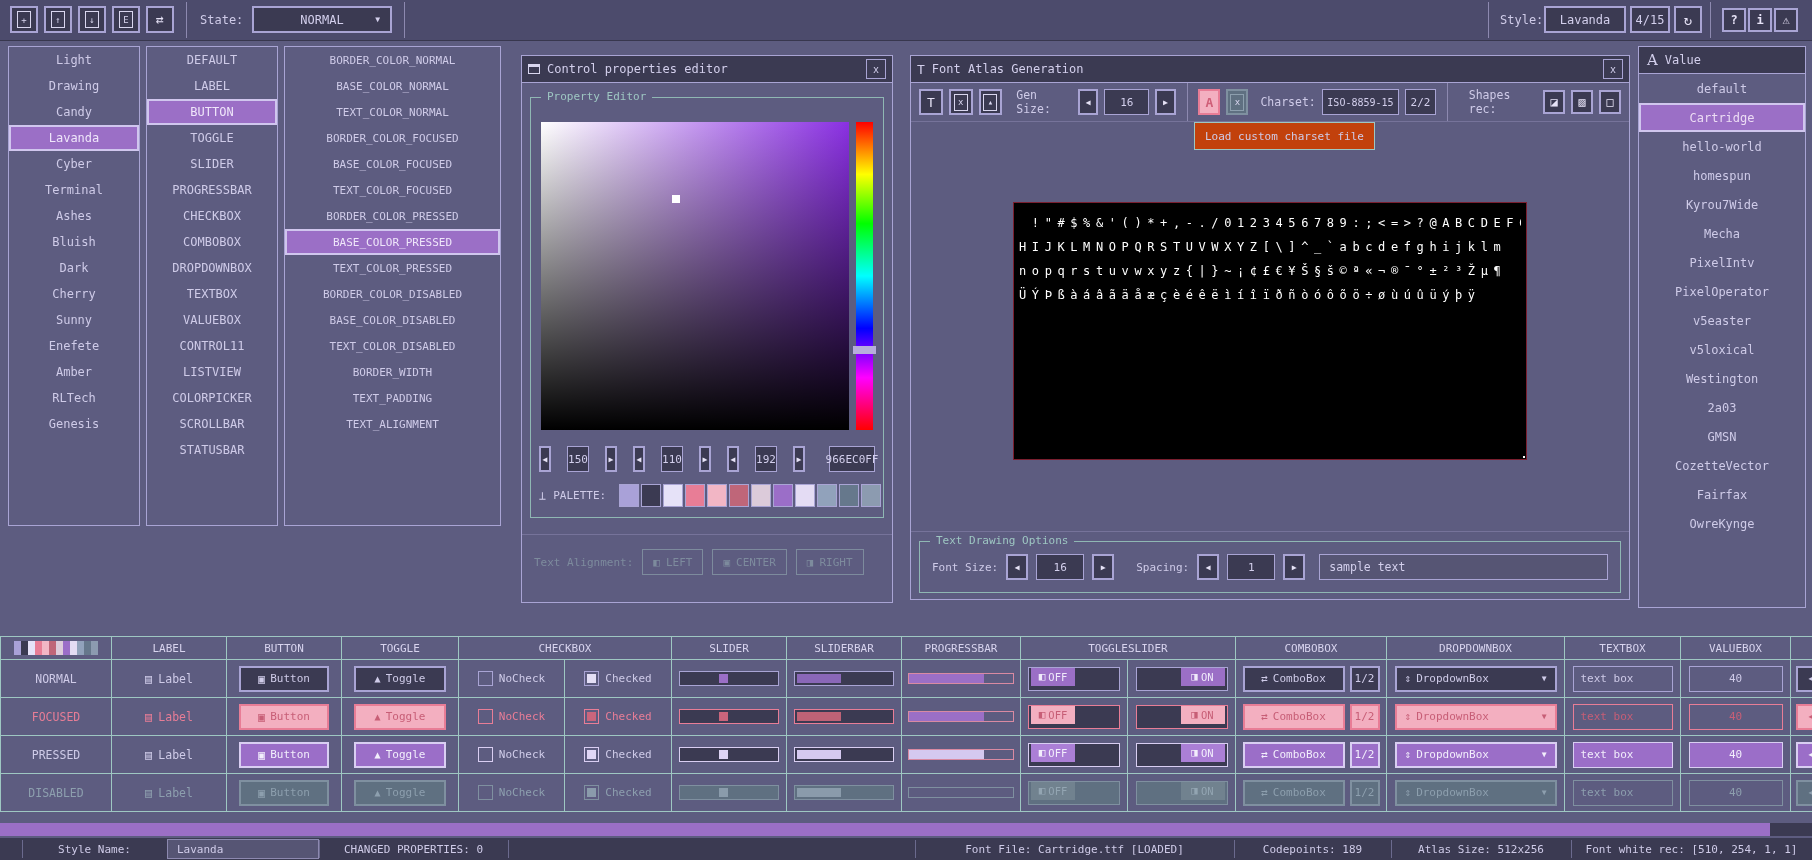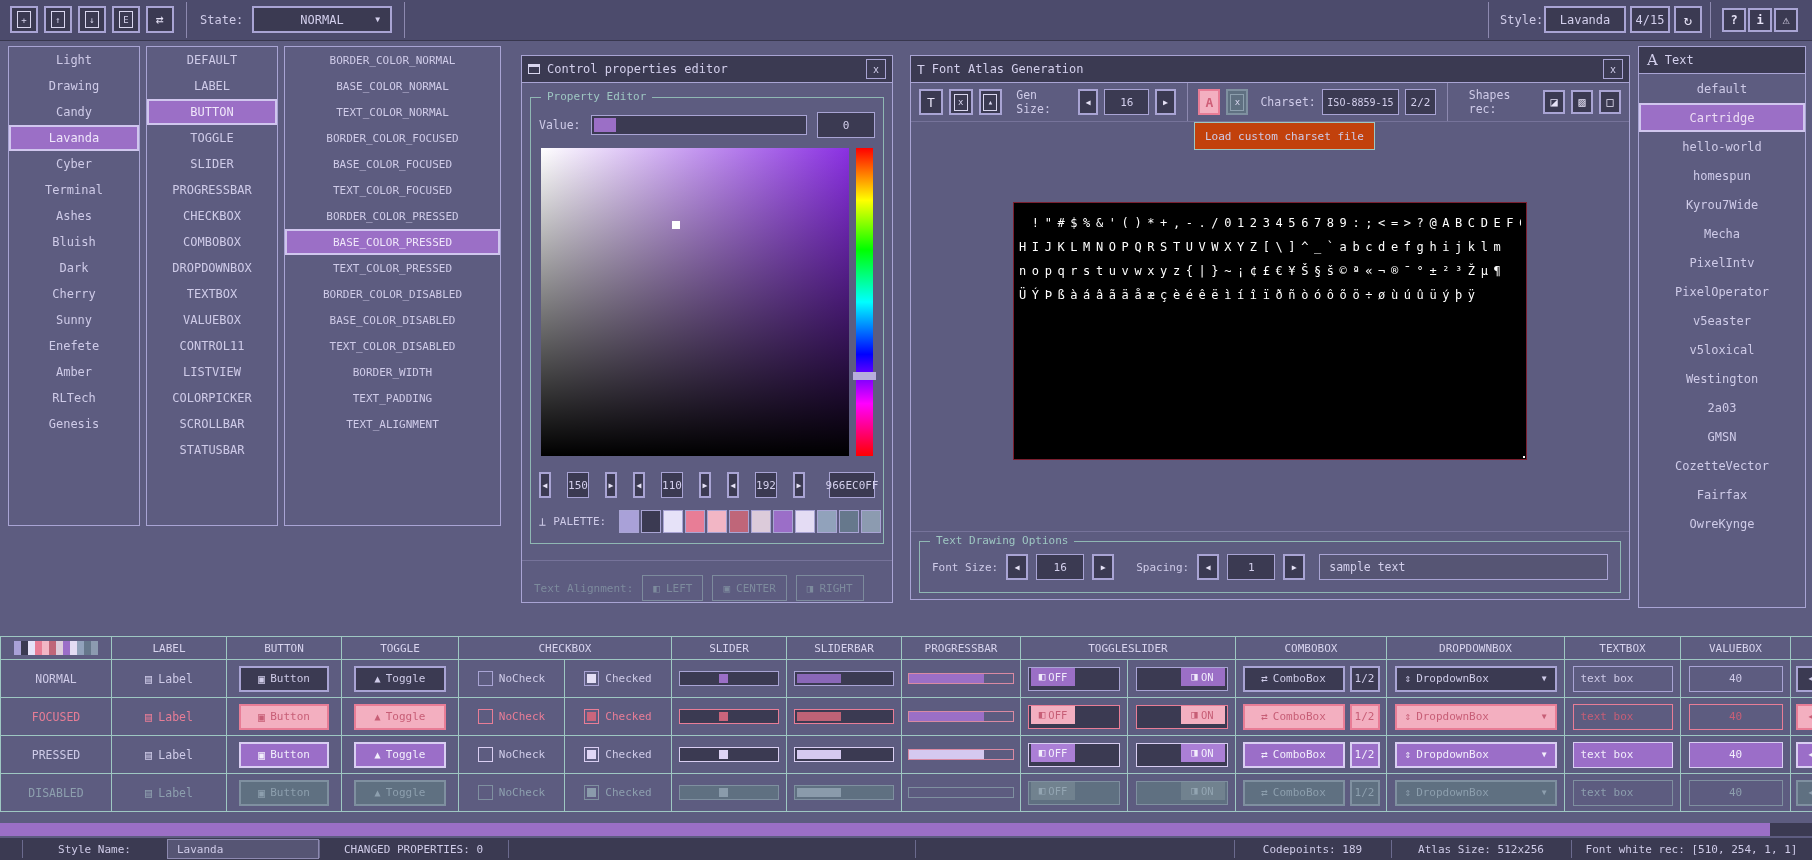--- a/index.html
+++ b/index.html
@@ -275,27 +275,20 @@
   <div class="win" style="left:521px;top:55px;width:372px;height:548px">
     <div class="tbar">
       <span class="winico"></span>
       <span>Control properties editor</span>
       <span class="close">
           <span class="ico g-x"></span>
         </span>
     </div>
     <div class="group pe-group">
       <span class="gtitle">Property Editor</span>
-      <div class="pe-vrow">
-        <span style="font-size:11.5px">Value:</span>
-        <div class="vslider">
-            <span class="vfill"></span>
-          </div>
-        <div class="sbox" style="width:58px">0</div>
-      </div>
       <div class="cp-area">
         <div class="cp-sat">
           <span class="cp-mark"></span>
         </div>
         <div class="cp-hue">
           <span class="cp-hmark"></span>
         </div>
       </div>
       <div class="rgb-row">
         <div class="abtn">
@@ -434,21 +427,21 @@
             <span class="ico g-r"></span>
           </div>
         <div class="sampletext">sample text</div>
       </div>
     </div>
   </div>
 
   <div class="panel" style="left:1638px;top:46px;width:168px;height:562px">
     <div class="fonts-head">
       <span class="ico g-serifA"></span>
-      <span>Text</span>
+      <span>Value</span>
     </div>
     <div id="fontlist">
         <div class="li">default</div>
         <div class="li sel">Cartridge</div>
         <div class="li">hello-world</div>
         <div class="li">homespun</div>
         <div class="li">Kyrou7Wide</div>
         <div class="li">Mecha</div>
         <div class="li">PixelIntv</div>
         <div class="li">PixelOperator</div>
@@ -877,20 +870,21 @@
   <div class="pbar-end"></div>
 
   <div class="sb">
     <div class="sb-sep" style="left:22px"></div>
     <div class="sb-seg" style="left:22px;width:145px">Style Name:</div>
     <div class="sb-seg sb-name" style="left:167px;width:152px;top:1px;bottom:1px">Lavanda</div>
     <div class="sb-sep" style="left:319px"></div>
     <div class="sb-seg" style="left:319px;width:189px">CHANGED PROPERTIES: 0</div>
     <div class="sb-sep" style="left:508px"></div>
     <div class="sb-sep" style="left:915px"></div>
+    <div class="sb-seg" style="left:915px;width:319px">Font File: Cartridge.ttf [LOADED]</div>
     <div class="sb-sep" style="left:1234px"></div>
     <div class="sb-seg" style="left:1234px;width:157px">Codepoints: 189</div>
     <div class="sb-sep" style="left:1391px"></div>
     <div class="sb-seg" style="left:1391px;width:180px">Atlas Size: 512x256</div>
     <div class="sb-sep" style="left:1571px"></div>
     <div class="sb-seg" style="left:1571px;width:241px">Font white rec: [510, 254, 1, 1]</div>
   </div>
 
 </div>
 

